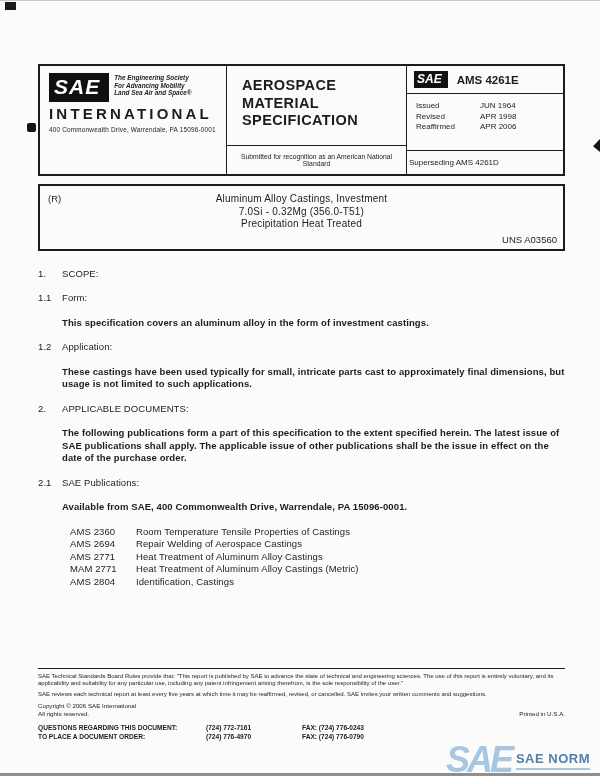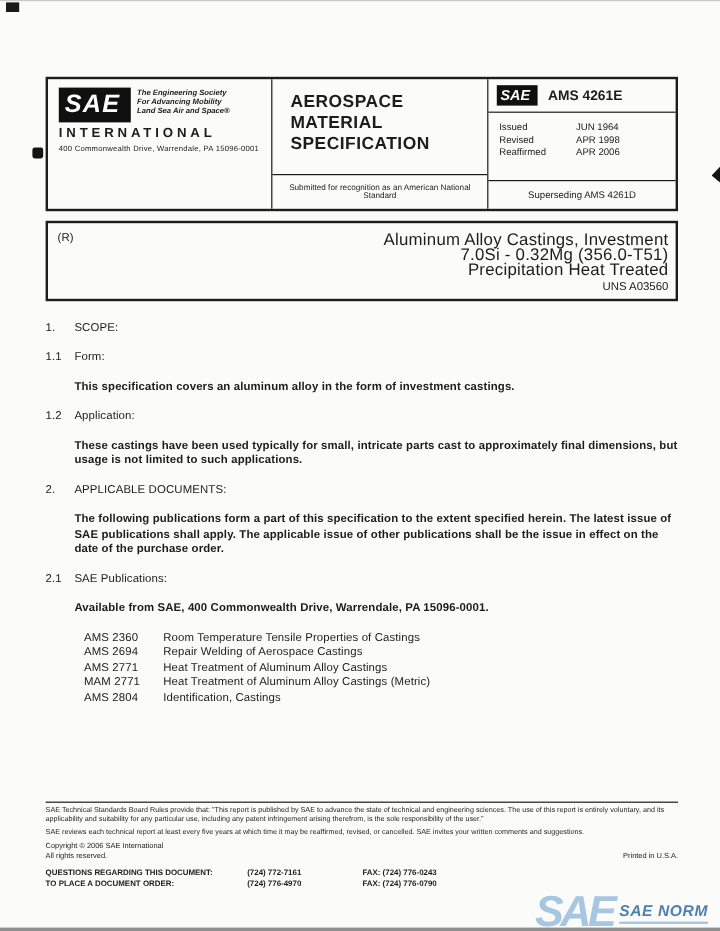--- a/index.html
+++ b/index.html
@@ -21,42 +21,42 @@
   .content { position:absolute; left:38px; top:0; width:527px; }
 
   
   .hdr { margin-top:64px; display:grid; grid-template-columns:187px 180px 1fr;
          border:2px solid #1c1c1c; min-height:112px; }
   .hdr-left { border-right:1.5px solid #1c1c1c; padding:7px 4px 4px 9px; }
   .logo-row { display:flex; gap:5px; }
   .sae-box { background:#101010; color:#fff; font-style:italic; font-weight:bold;
              font-size:21px; line-height:1; padding:3px 9px 5px 5px; letter-spacing:1px; align-self:flex-start; }
   .tagline { font-size:6.4px; line-height:7.7px; font-style:italic; font-weight:bold; padding-top:1px; white-space:nowrap; }
-  .intl { font-weight:bold; font-size:11px; letter-spacing:3.2px; margin-top:3px; }
+  .intl { font-weight:bold; font-size:15px; letter-spacing:3.2px; margin-top:3px; }
   .addr { font-size:6.4px; margin-top:4px; letter-spacing:0.2px; }
 
   .hdr-center { border-right:1.5px solid #1c1c1c; display:flex; flex-direction:column; }
   .doc-type { flex:1; font-weight:bold; font-size:14.5px; line-height:17.5px; letter-spacing:0.4px;
               padding:11px 0 0 15px; border-bottom:1.5px solid #1c1c1c; }
   .submitted { font-size:6.8px; text-align:center; padding:7px 4px; }
 
   .hdr-right { display:flex; flex-direction:column; }
   .doc-id { display:flex; align-items:center; gap:9px; padding:5px 0 5px 7px; border-bottom:1.5px solid #1c1c1c; }
   .sae-small { background:#101010; color:#fff; font-style:italic; font-weight:bold; font-size:12px;
                line-height:1; padding:2px 6px 3px 3px; }
   .doc-num { font-weight:bold; font-size:11.5px; }
   .dates { flex:1; padding:7px 24px 4px 9px; font-size:8px; border-bottom:1.5px solid #1c1c1c; }
   .date-row { display:flex; line-height:10.5px; }
   .date-row .d-label { width:64px; }
-  .superseding { font-size:8px; text-align:center; padding:7px 2px; }
+  .superseding { font-size:8px; padding:7px 2px; }
 
   
   .title-box { position:relative; border:2px solid #1c1c1c; margin-top:8px; padding:7px 6px 4px; }
   .rev-mark { position:absolute; left:8px; top:7px; font-size:9.5px; }
-  .title-lines { text-align:right; font-size:14px; line-height:12.5px; letter-spacing:0.2px; }
+  .title-lines { text-align:center; font-size:10px; line-height:12.5px; letter-spacing:0.2px; }
   .uns { text-align:right; font-size:9.5px; margin-top:3px; }
 
   
   .bodytxt { margin-top:17px; font-size:9.5px; line-height:12.5px; letter-spacing:0.1px; }
   .h-row { display:flex; margin-top:12px; }
   .h-row.first { margin-top:0; }
   .h-num { flex:none; width:24px; }
   .para { margin:12px 0 0 24px;font-weight:bold; }
   .pubs { margin:12px 0 0 32px; }
   .pub-row { display:flex; line-height:12.5px; }
@@ -70,21 +70,21 @@
   .copy-row { display:flex; justify-content:space-between; }
   .phones { margin-top:6px; font-size:6.6px; font-weight:bold; line-height:8.5px; }
   .phone-row { display:flex; }
   .phone-label { width:168px; }
   .phone-num { width:96px; }
 
   
   .watermark { position:absolute; right:10px; bottom:1px; display:flex; align-items:center; gap:5px; }
   .wm-sae { color:#a6c6e2; font-size:36px; font-weight:bold; font-style:italic; letter-spacing:-3px; line-height:30px; }
   .wm-right { display:flex; flex-direction:column; }
-  .wm-name { color:#4f80b0; font-size:13px; font-weight:bold; font-style:italic; letter-spacing:0.5px; }
+  .wm-name { color:#4f80b0; font-size:13px; font-weight:bold; letter-spacing:0.5px; }
   .wm-bar { height:2px; background:#a6c6e2; margin-top:2px; }
 </style>
 </head>
 <body>
 
 <div class="page">
 
   <div class="art-corner"></div>
   <div class="art-left"></div>
   <div class="art-right"></div>

